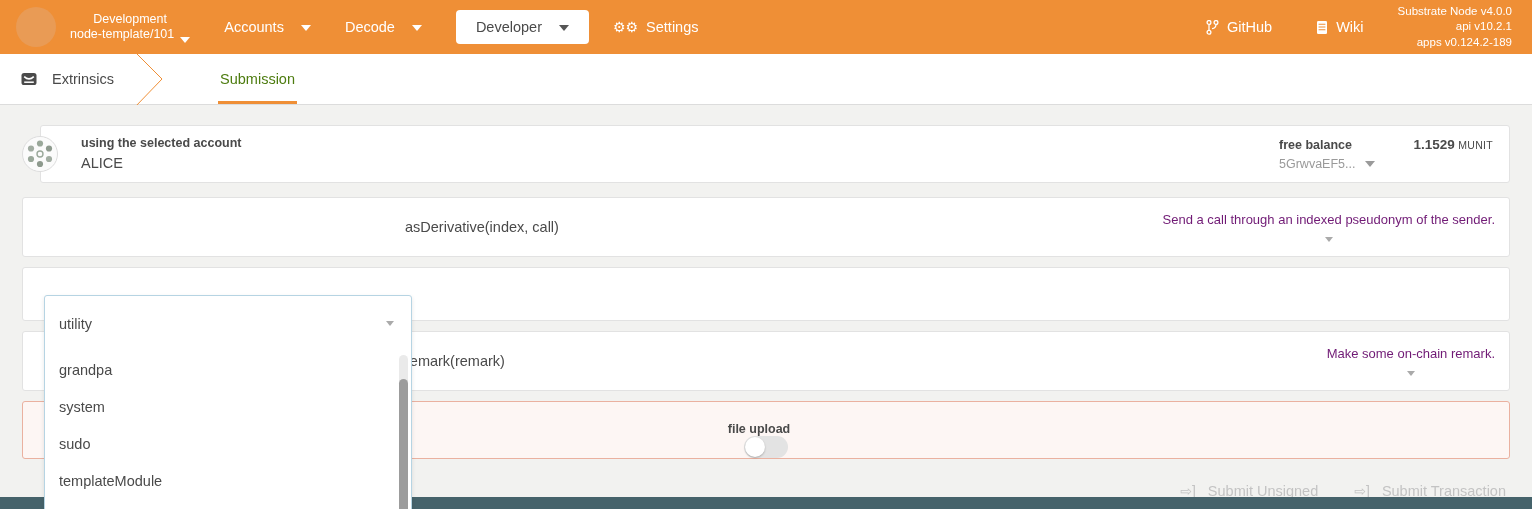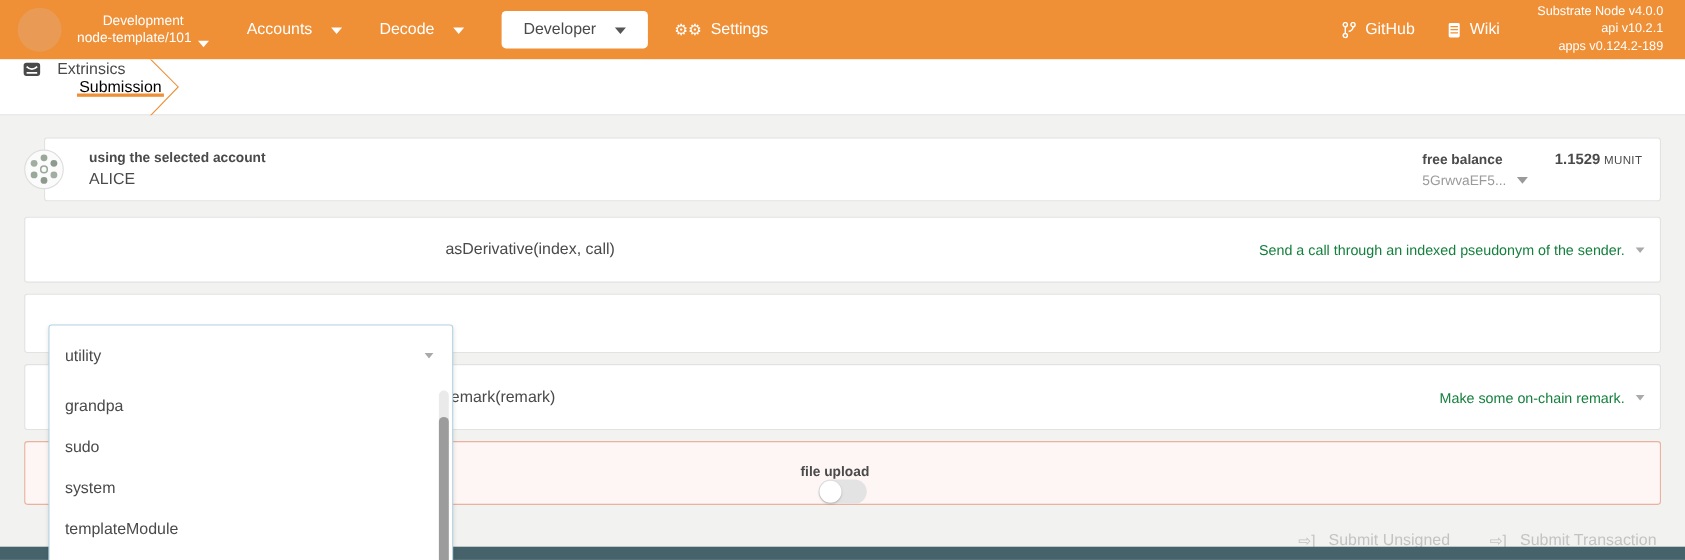--- a/index.html
+++ b/index.html
@@ -65,42 +65,41 @@
     background: #ffffff;
     color: #4a4a4a;
     border-radius: 4px;
     padding: 9px 20px;
     margin-right: 24px;
     font-weight: 400;
   }
   .navitem.settings { gap: 8px; }
   .gear-ico { font-size: 14px; line-height: 1; }
   .spacer { flex: 1 1 auto; }
-  .rightlinks { display: flex; align-items: center; gap: 30px; margin-right: 34px; }
+  .rightlinks { display: flex; align-items: center; gap: 44px; margin-right: 34px; }
   .rightlink {
     color: #ffffff; font-size: 14.5px;
     display: flex; align-items: center; gap: 8px;
     cursor: pointer; white-space: nowrap;
   }
   .verblock {
     color: #ffffff;
     font-size: 11.5px;
     text-align: right;
     line-height: 1.35;
   }
 
   
   .tabbar {
     position: relative;
     height: 51px;
     background: #ffffff;
     border-bottom: 1px solid #dcdcdc;
     display: flex;
     align-items: stretch;
-    flex-direction: column;
   }
   .section-tab {
     display: flex; align-items: center; gap: 14px;
     padding: 0 34px 0 20px;
     color: #4a4a4a;
     font-size: 14.5px;
     position: relative;
   }
   .env-icon {
     width: 18px; height: 18px;
@@ -116,21 +115,21 @@
   .slash svg { display: block; }
   .tabs { display: flex; align-items: stretch; margin-left: 52px; }
   .tab {
     display: flex; align-items: center;
     padding: 0 20px;
     font-size: 14.5px;
     color: #888888;
     cursor: pointer;
     position: relative;
   }
-  .tab.selected { color: #000000; }
+  .tab.selected { color: #4d7c0f; }
   .tab.selected::after {
     content: "";
     position: absolute;
     left: 18px; right: 18px; bottom: 0;
     height: 3px;
     background: #ef8f36;
   }
 
   
   .content {
@@ -167,21 +166,21 @@
     display: flex;
     align-items: center;
     justify-content: space-between;
     padding: 0 16px 0 40px;
   }
   .acct-left { line-height: 1.45; }
   .acct-title { font-size: 12.5px; font-weight: bold; color: #4a4a4a; }
   .acct-name { font-size: 14.5px; color: #4a4a4a; }
   .acct-right { text-align: right; line-height: 1.5; }
   .bal-line { font-size: 12.5px; color: #4a4a4a; }
-  .bal-label { font-weight: bold; margin-right: 4px; }
+  .bal-label { font-weight: bold; margin-right: 18px; }
   .bal-value { font-weight: bold; font-size: 13.5px; margin-left: 40px; }
   .bal-unit { font-size: 10.5px; letter-spacing: .3px; }
   .addr-line {
     font-size: 12.5px; color: #9a9a9a;
     display: flex; align-items: center; justify-content: flex-start; gap: 10px;
   }
   .caret-grey {
     display: inline-block;
     width: 0; height: 0;
     border-left: 5px solid transparent;
@@ -210,22 +209,22 @@
     display: flex; align-items: center; justify-content: space-between;
     padding-right: 16px;
   }
   .call-cell {
     flex: 1 1 auto;
     display: flex; align-items: center; justify-content: space-between;
     font-size: 14.5px; color: #4a4a4a;
   }
   .call-desc {
     font-size: 13px;
-    color: #15803d;
-    display: flex; align-items: center; gap: 10px;
+    color: #701a75;
+    display: flex; align-items: center; gap: 10px; flex-direction: column;
   }
   .panel.blank { height: 54px; }
 
   .panel.error-row {
     background: #fdf6f4;
     border: 1px solid #eab1a0;
     height: 58px;
     display: flex; align-items: center; justify-content: flex-end;
     padding: 0 16px;
     flex-direction: column;
@@ -494,24 +493,24 @@
   <div class="dropdown-overlay">
     <div class="dd-field">
       <span>utility</span>
       <span class="caret-sm"></span>
     </div>
     <div class="dd-list">
       <div class="dd-item">
         <span>grandpa</span>
       </div>
       <div class="dd-item">
+        <span>system</span>
+      </div>
+      <div class="dd-item">
         <span>sudo</span>
-      </div>
-      <div class="dd-item">
-        <span>system</span>
       </div>
       <div class="dd-item">
         <span>templateModule</span>
       </div>
       <div class="dd-item">
         
       </div>
 
       <div class="dd-scrollbar">
         <div class="dd-thumb"></div>

